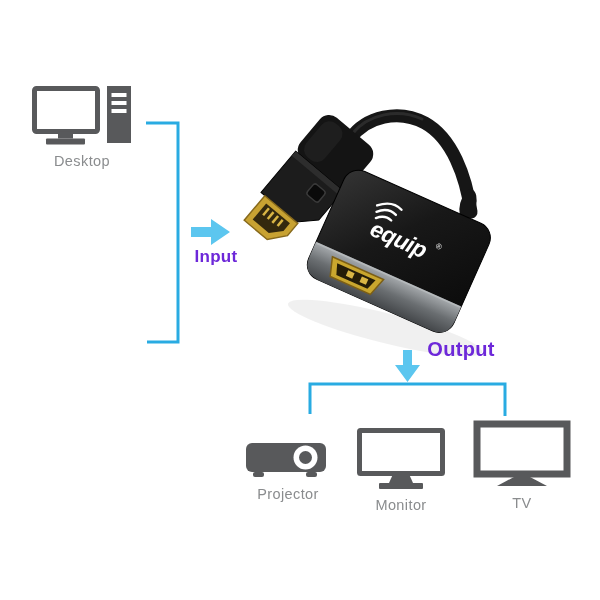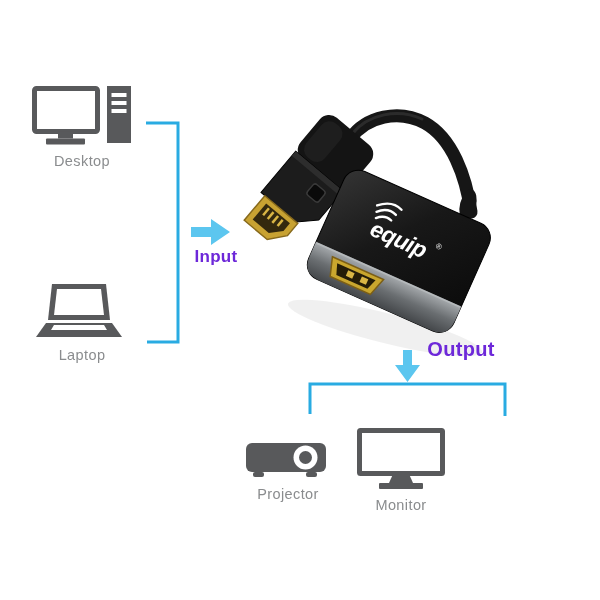--- a/index.html
+++ b/index.html
@@ -99,29 +99,20 @@
       <rect x="31" y="47.5" width="15" height="7" fill="#58595b"></rect>
       <rect x="19" y="54.5" width="39" height="6" rx="1" fill="#58595b"></rect>
       <rect x="80" y="2" width="24" height="57" fill="#58595b"></rect>
       <rect x="84.5" y="9" width="15" height="4" fill="#ffffff"></rect>
       <rect x="84.5" y="17" width="15" height="4" fill="#ffffff"></rect>
       <rect x="84.5" y="25" width="15" height="4" fill="#ffffff"></rect>
     </svg>
     <div class="device-label">Desktop</div>
   </div>
 
-  <div class="device" style="left:36px;top:284px;width:92px;">
-    <svg width="92" height="56" viewBox="0 0 92 56">
-      <polygon points="16,0 70,0 74,36 12,36" fill="#58595b"></polygon>
-      <polygon points="21,5 65,5 68,31 18,31" fill="#ffffff"></polygon>
-      <polygon points="10,39 76,39 86,53 0,53" fill="#58595b"></polygon>
-      <polygon points="18,41 68,41 71,46 15,46" fill="#ffffff"></polygon>
-    </svg>
-    <div class="device-label">Laptop</div>
-  </div>
 
   <div id="input-label" class="flow-label">Input</div>
 
   <div id="output-label" class="flow-label">Output</div>
 
   <div class="device" style="left:246px;top:441px;width:84px;">
     <svg width="84" height="38" viewBox="0 0 84 38">
       <rect x="0" y="2" width="80" height="29" rx="6" fill="#58595b"></rect>
       <rect x="7" y="31" width="11" height="5" rx="2" fill="#58595b"></rect>
       <rect x="60" y="31" width="11" height="5" rx="2" fill="#58595b"></rect>
@@ -133,14 +124,21 @@
 
   <div class="device" style="left:356px;top:427px;width:90px;">
     <svg width="90" height="63" viewBox="0 0 90 63">
       <rect x="3.5" y="3.5" width="83" height="43" rx="1" fill="#ffffff" stroke="#58595b" stroke-width="5"></rect>
       <polygon points="37,47 53,47 57,56 33,56" fill="#58595b"></polygon>
       <rect x="23" y="56" width="44" height="6" rx="1" fill="#58595b"></rect>
     </svg>
     <div class="device-label">Monitor</div>
   </div>
 
+  <div class="device" style="left:473px;top:420px;width:98px;">
+    <svg width="98" height="68" viewBox="0 0 98 68">
+      <rect x="4" y="4" width="90" height="50" fill="#ffffff" stroke="#58595b" stroke-width="7"></rect>
+      <polygon points="24,66 74,66 57,57 41,57" fill="#58595b"></polygon>
+    </svg>
+    <div class="device-label">TV</div>
+  </div>
 
 </div>
 
 </body></html>

